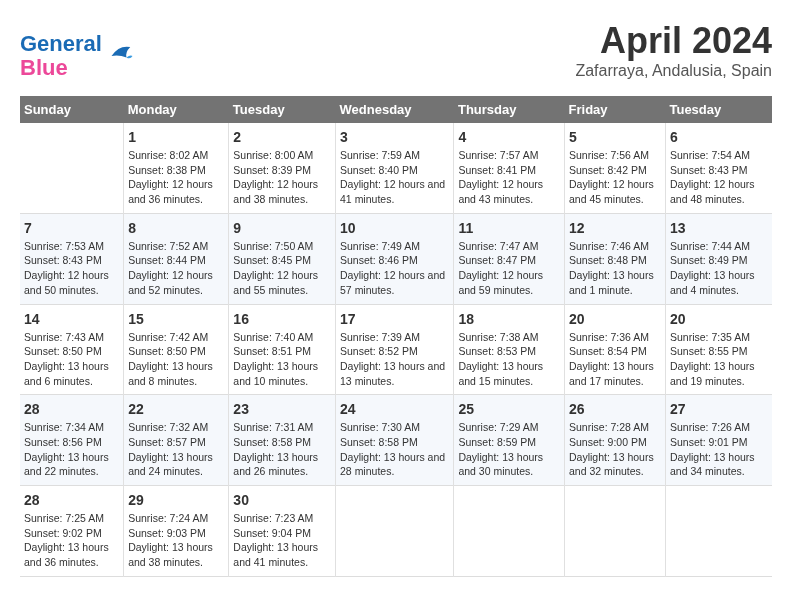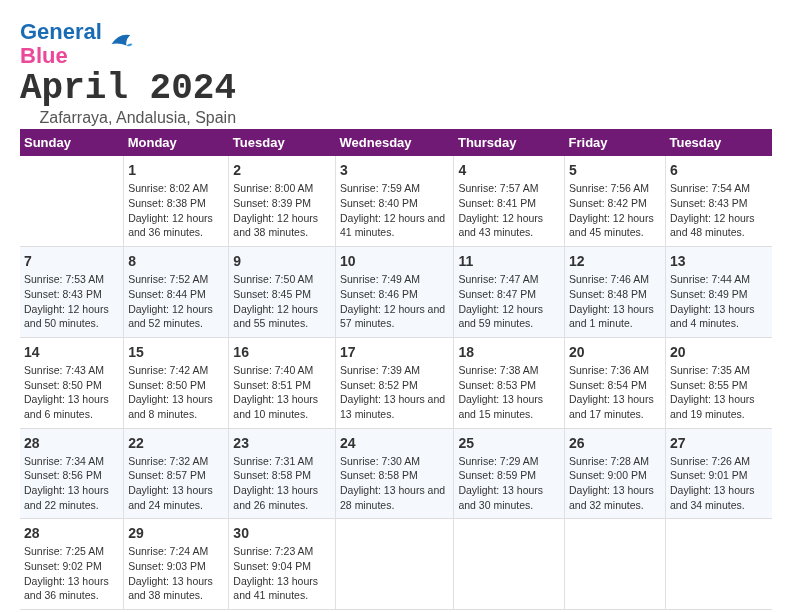--- a/index.html
+++ b/index.html
@@ -6,23 +6,22 @@
     body {
       font-family: Arial, sans-serif;
       background: #fff;
       width: 792px;
       min-height: 612px;
       padding: 20px;
     }
     .header {
       display: flex;
       justify-content: space-between;
-      align-items: flex-start;
-      margin-bottom: 2px;
-      flex-direction: column;
+      align-items: flex-end;
+      margin-bottom: 16px;
     }
     .logo {
       display: flex;
       align-items: center;
     }
     .logo-text {
       font-size: 22px;
       font-weight: bold;
       color: #333;
       line-height: 1.1;
@@ -35,34 +34,33 @@
       height: 30px;
       margin-left: 2px;
     }
     .title-block {
       text-align: right;
     }
     .title-block h1 {
       font-size: 36px;
       font-weight: bold;
       color: #333;
-      font-family: Liberation Mono, monospace;
     }
     .title-block h2 {
       font-size: 16px;
       font-weight: normal;
       color: #555;
     }
     table {
       width: 100%;
       border-collapse: collapse;
       font-size: 11px;
     }
     thead tr th {
-      background-color: #701a75;
+      background-color: #737373;
       color: #fff;
       padding: 6px 4px;
       text-align: left;
       font-size: 13px;
       font-weight: bold;
     }
     tbody tr {
       border-bottom: 1px solid #ddd;
     }
     tbody tr:nth-child(even) {

